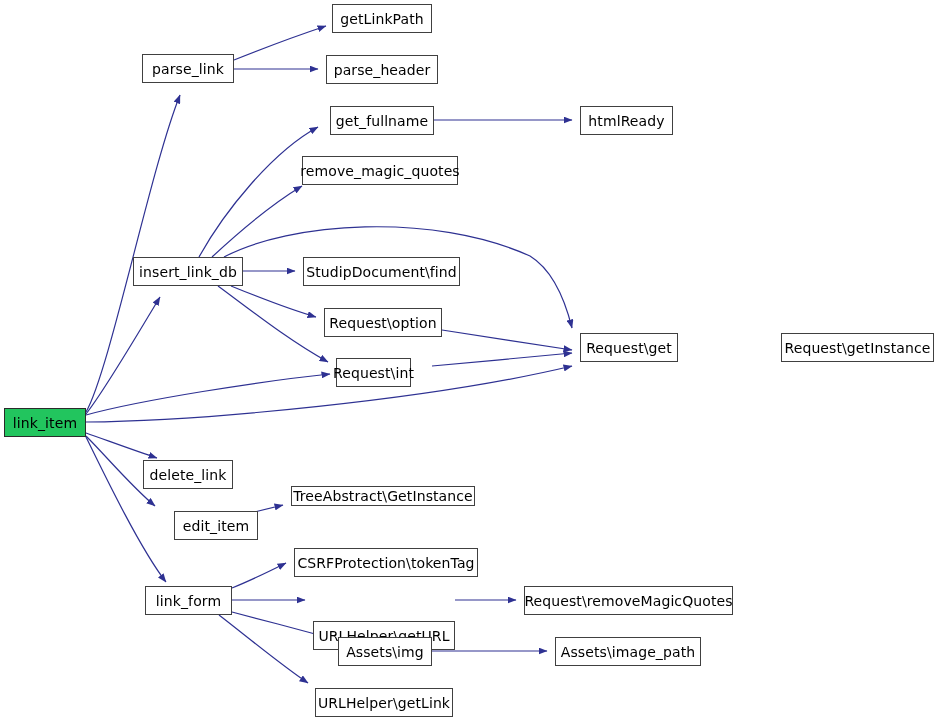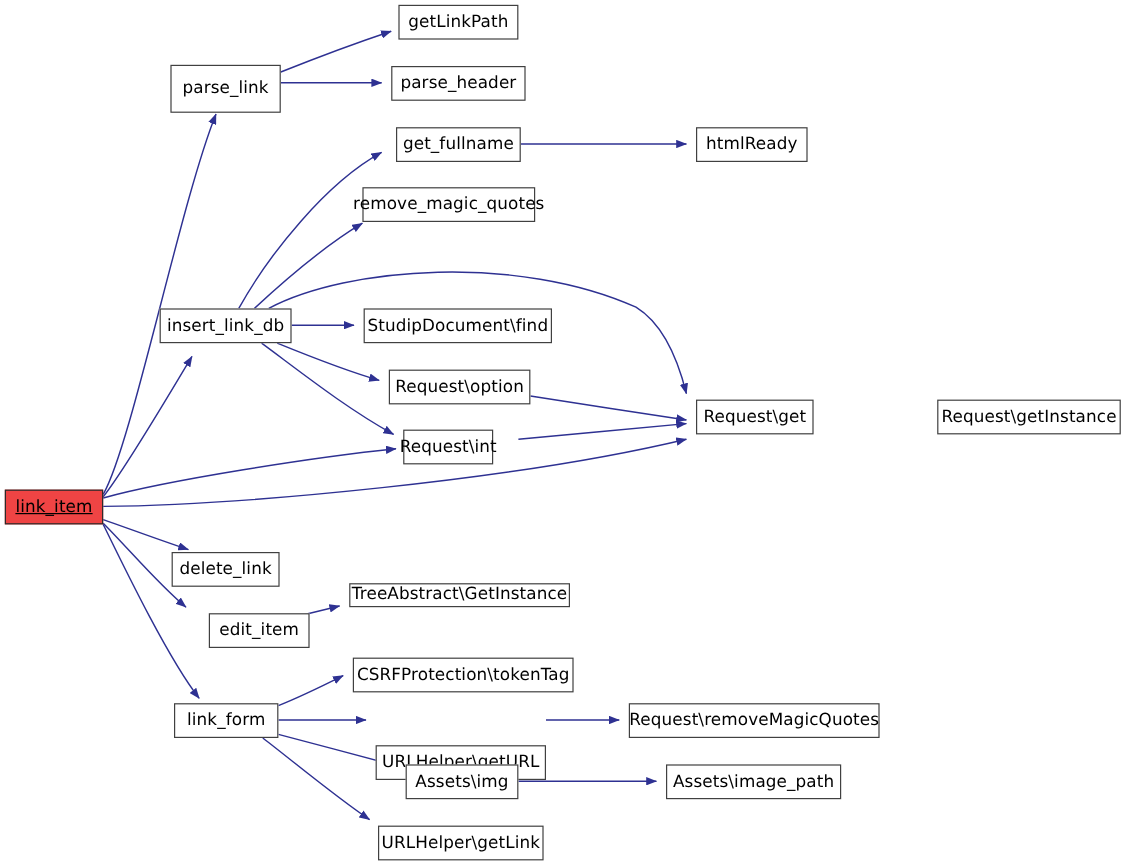--- a/index.html
+++ b/index.html
@@ -33,23 +33,22 @@
     color: #000000;
     font-size: 14px;
     line-height: 1;
     display: flex;
     align-items: center;
     justify-content: center;
     white-space: nowrap;
     letter-spacing: 0.1px;
   }
   .gnode.highlight {
-    background: #ef4444;
+    background: #22c55e;
     border-color: #2b2b2b;
-    text-decoration: underline;
   }
   .gnode .glabel {
     display: block;
     transform: translateY(-0.5px);
   }
 </style>
 </head>
 <body>
 
 <div id="callgraph">
@@ -84,36 +83,36 @@
         <path d="M 232,612 C 263,620 300,630 330,638" fill="none" stroke="#2e3192" stroke-width="1.2" marker-end="url(#arrowhead)"></path>
         <path d="M 219,615 C 245,635 281,665 308,683" fill="none" stroke="#2e3192" stroke-width="1.2" marker-end="url(#arrowhead)"></path>
         <path d="M 455,600 C 478,600 494,600 516,600" fill="none" stroke="#2e3192" stroke-width="1.2" marker-end="url(#arrowhead)"></path>
         <path d="M 432,651 C 467,651 512,651 547,651" fill="none" stroke="#2e3192" stroke-width="1.2" marker-end="url(#arrowhead)"></path>
       </g>
   </svg>
   <div id="node-group">
       <div class="gnode highlight" style="left: 4px; top: 408px; width: 82px; height: 29px;">
         <span class="glabel">link_item</span>
       </div>
-      <div class="gnode" style="left: 142px; top: 54px; width: 92px; height: 40px;">
+      <div class="gnode" style="left: 142px; top: 54px; width: 92px; height: 29px;">
         <span class="glabel">parse_link</span>
       </div>
       <div class="gnode" style="left: 332px; top: 4px; width: 100px; height: 29px;">
         <span class="glabel">getLinkPath</span>
       </div>
       <div class="gnode" style="left: 326px; top: 55px; width: 112px; height: 29px;">
         <span class="glabel">parse_header</span>
       </div>
       <div class="gnode" style="left: 330px; top: 106px; width: 104px; height: 29px;">
         <span class="glabel">get_fullname</span>
       </div>
       <div class="gnode" style="left: 580px; top: 106px; width: 93px; height: 29px;">
         <span class="glabel">htmlReady</span>
       </div>
-      <div class="gnode" style="left: 302px; top: 156px; width: 144px; height: 29px;">
+      <div class="gnode" style="left: 302px; top: 156px; width: 156px; height: 29px;">
         <span class="glabel">remove_magic_quotes</span>
       </div>
       <div class="gnode" style="left: 133px; top: 257px; width: 110px; height: 29px;">
         <span class="glabel">insert_link_db</span>
       </div>
       <div class="gnode" style="left: 303px; top: 257px; width: 157px; height: 29px;">
         <span class="glabel">StudipDocument\find</span>
       </div>
       <div class="gnode" style="left: 324px; top: 308px; width: 118px; height: 29px;">
         <span class="glabel">Request\option</span>

